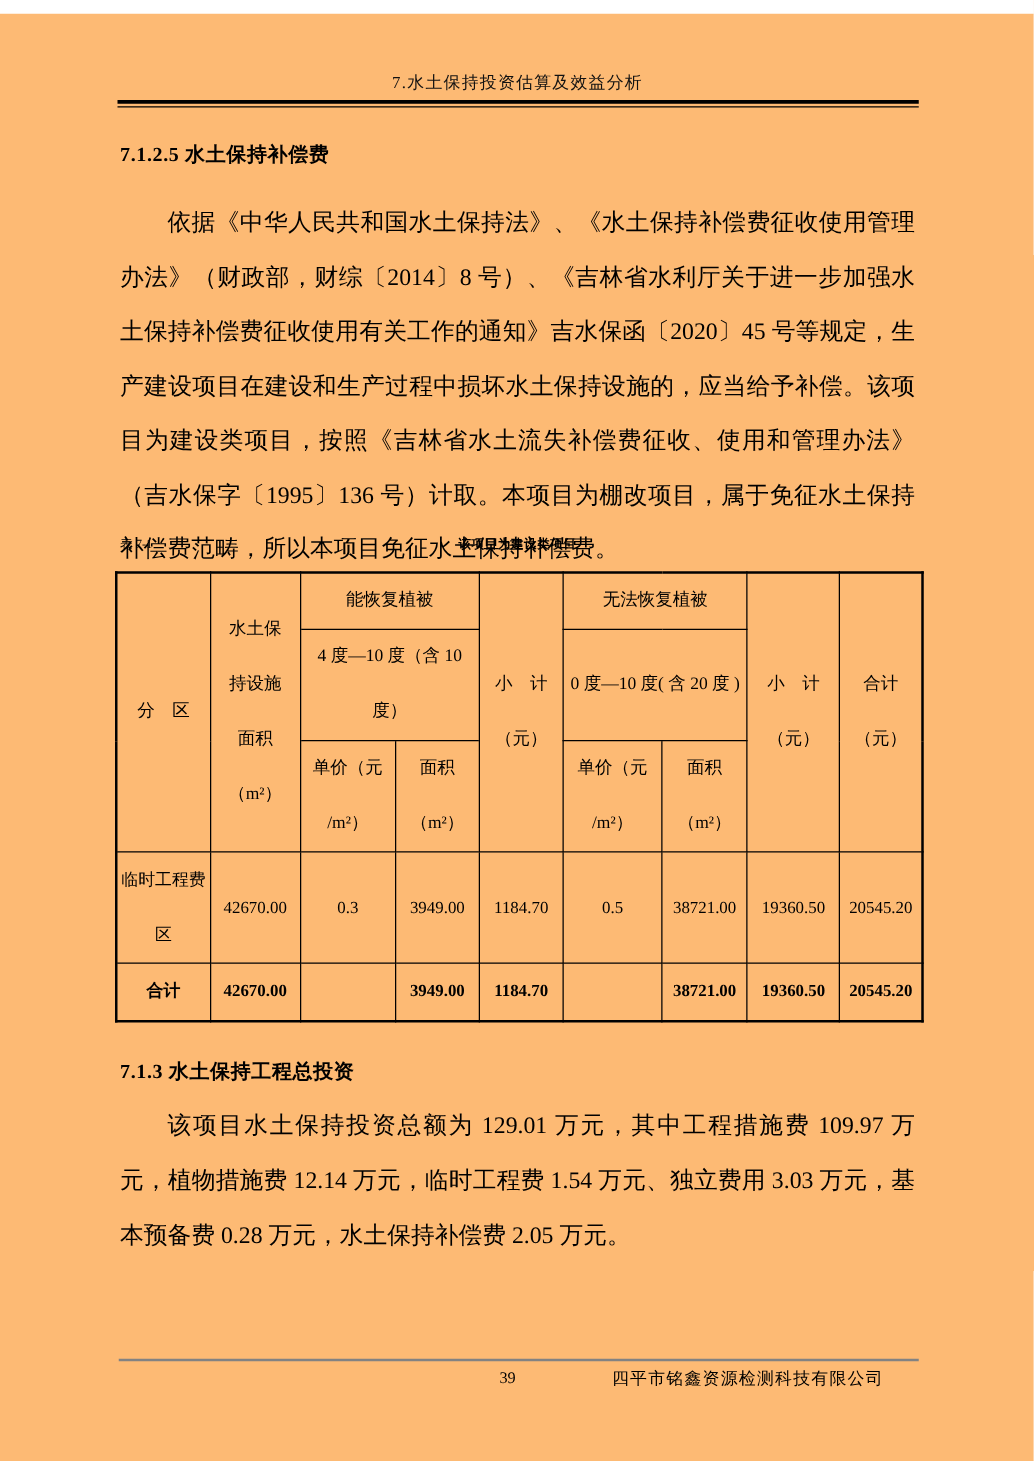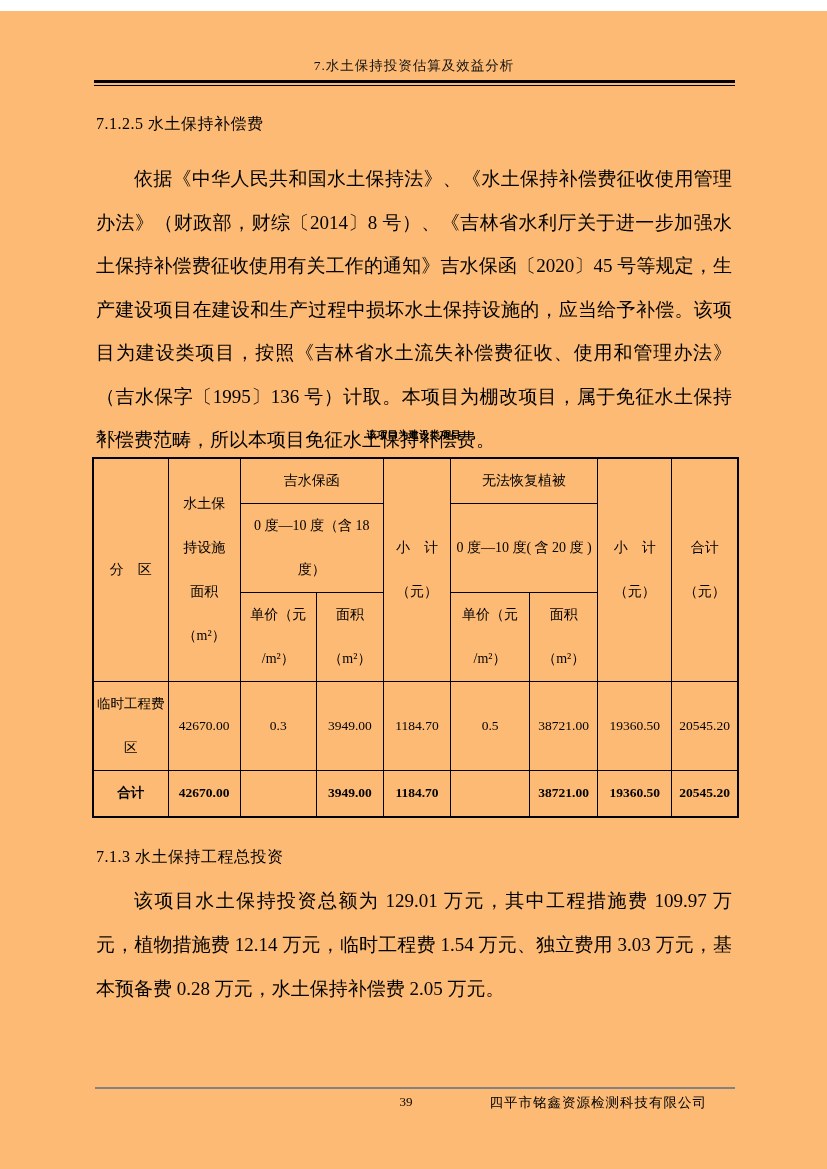--- a/index.html
+++ b/index.html
@@ -21,21 +21,21 @@
     font-size: 13.5px;
     letter-spacing: 1px;
     color: #111;
   }
   .head-rule { position: absolute; top: 69px; left: 94px; width: 641px; }
   .head-rule .thick { height: 3px; background: #000; }
   .head-rule .thin  { height: 1px; background: #000; margin-top: 2px; }
 
   .sec-heading {
     position: absolute; left: 96px;
-    font-size: 16px; font-weight: normal;
+    font-size: 16px; font-weight: bold;
     letter-spacing: 0.5px;
   }
   #heading-7125 { top: 103px; }
   #heading-713  { top: 836px; }
 
   .para {
     position: absolute; left: 96px; width: 636px;
     font-size: 19px; line-height: 43.5px;
     text-align: justify;
     text-indent: 2em;
@@ -119,31 +119,31 @@
         <col style="width:74px">
         <col style="width:66px">
     </colgroup>
     <tbody>
       <tr class="hrow1">
         <th rowspan="3">分　区</th>
         <th rowspan="3">水土保
 持设施
 面积
 （m²）</th>
-        <th colspan="2">吉水保函</th>
+        <th colspan="2">能恢复植被</th>
         <th rowspan="3">小　计
 （元）</th>
         <th colspan="2">无法恢复植被</th>
         <th rowspan="3">小　计
 （元）</th>
         <th rowspan="3">合计
 （元）</th>
       </tr>
       <tr class="hrow2">
-        <th colspan="2">0 度—10 度（含 18
+        <th colspan="2">4 度—10 度（含 10
 度）</th>
         <th colspan="2">0 度—10 度( 含 20 度 )</th>
       </tr>
       <tr class="hrow3">
         <th>单价（元
 /m²）</th>
         <th>面积
 （m²）</th>
         <th>单价（元
 /m²）</th>

